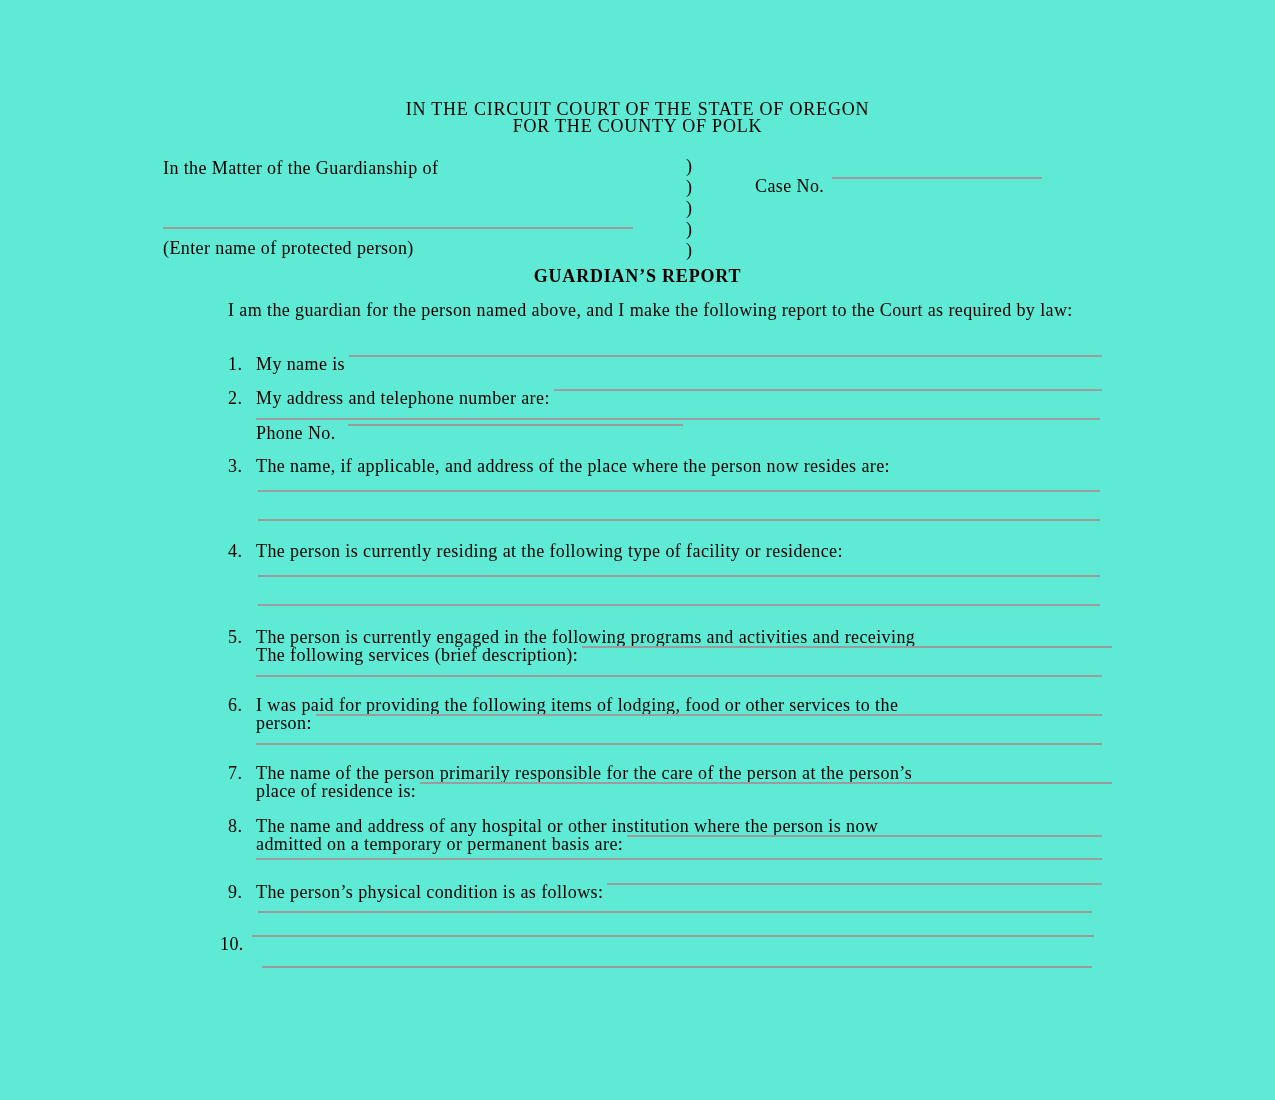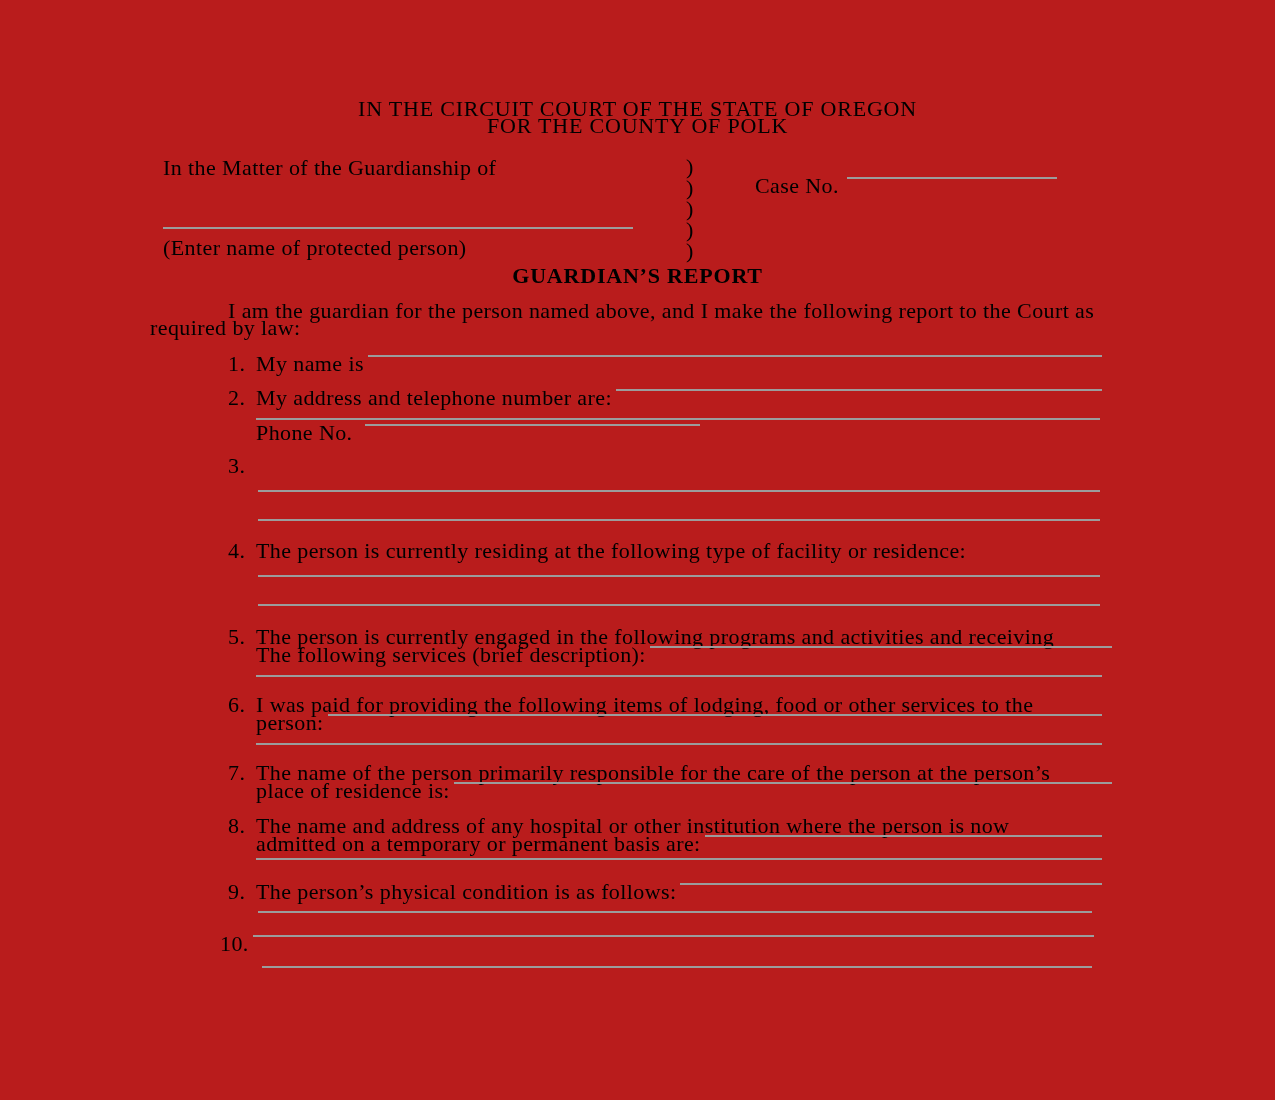--- a/index.html
+++ b/index.html
@@ -1,21 +1,21 @@
 <!DOCTYPE html>
 <html><head>
 <meta charset="utf-8">
 <style>
   html,body{margin:0;padding:0;background:#ffffff;}
   .page{
     position:relative;
     width:1275px;height:1100px;
-    background:#b91c1c;
+    background:#5eead4;
     font-family:"Liberation Serif", serif;
-    font-size:22px;line-height:18px;letter-spacing:0.4px;
+    font-size:18px;line-height:18px;letter-spacing:0.4px;
     color:#000;overflow:hidden;
   }
   .abs{position:absolute;}
   .center{left:0;width:100%;text-align:center;}
   .row{display:flex;height:18px;align-items:flex-start;}
   .num{flex:0 0 28px;}
   .t{white-space:nowrap;}
   .fill{flex:1 1 auto;border-bottom:2px solid #9c9c9c;margin-left:4px;}
   .fillfixed{border-bottom:2px solid #9c9c9c;}
   .hline{height:0;border-top:2px solid #9c9c9c;}
@@ -66,20 +66,21 @@
     <span class="fill"></span>
   </div>
   <div class="abs hline" style="left:256px;top:418px;width:844px"></div>
   <div class="abs row" style="left:256px;top:424px;width:846px">
     <span class="t">Phone No.</span>
     <span class="fillfixed" style="width:335px;margin-left:12px"></span>
   </div>
 
   <div class="abs row" style="left:228px;top:457px;width:874px">
     <span class="num">3.</span>
+    <span class="t">The name, if applicable, and address of the place where the person now resides are:</span>
   </div>
   <div class="abs hline" style="left:258px;top:490px;width:842px"></div>
   <div class="abs hline" style="left:258px;top:519px;width:842px"></div>
 
   <div class="abs row" style="left:228px;top:542px;width:874px">
     <span class="num">4.</span>
     <span class="t">The person is currently residing at the following type of facility or residence:</span>
   </div>
   <div class="abs hline" style="left:258px;top:575px;width:842px"></div>
   <div class="abs hline" style="left:258px;top:604px;width:842px"></div>

